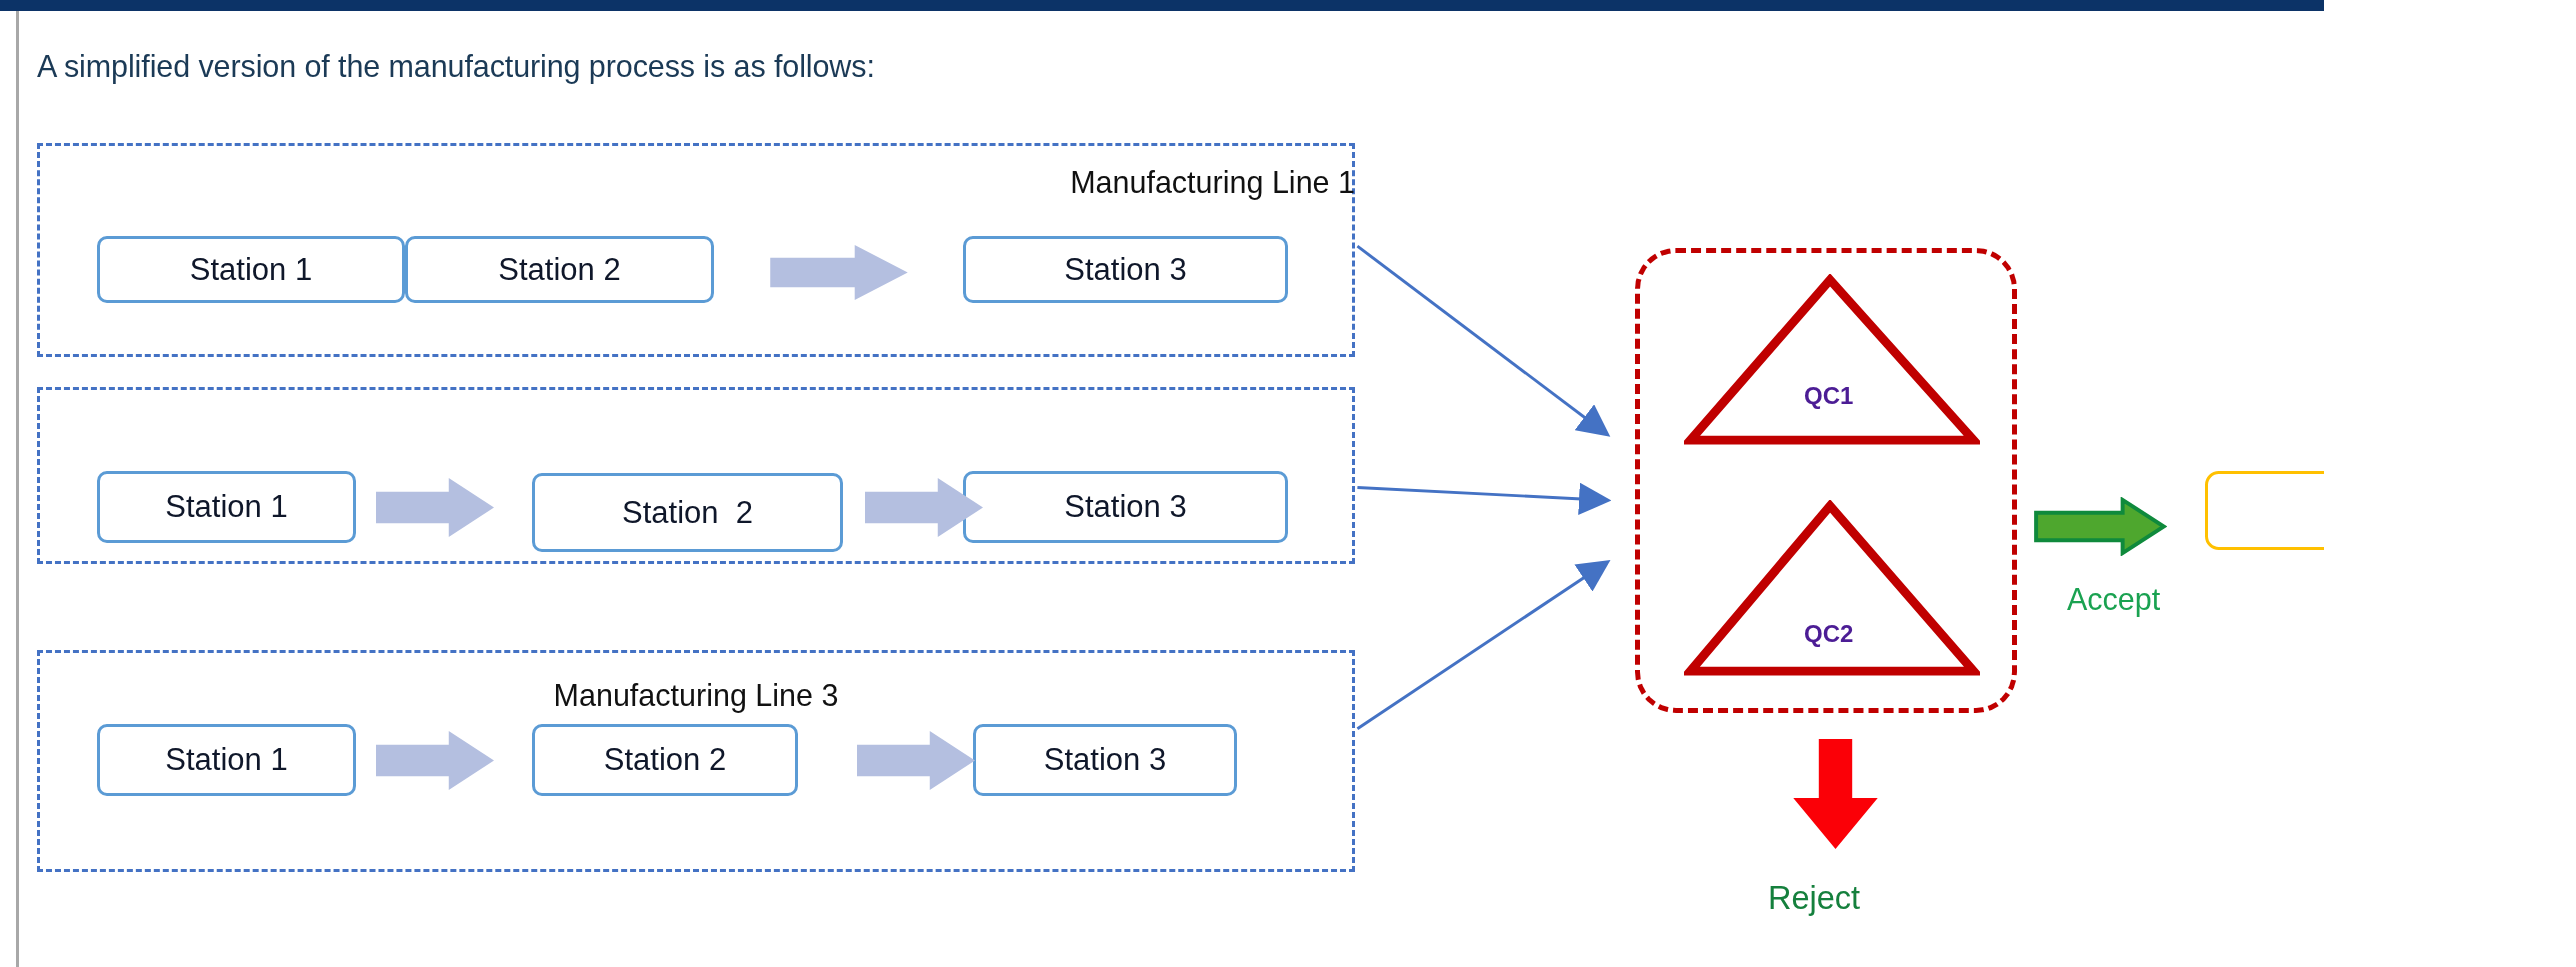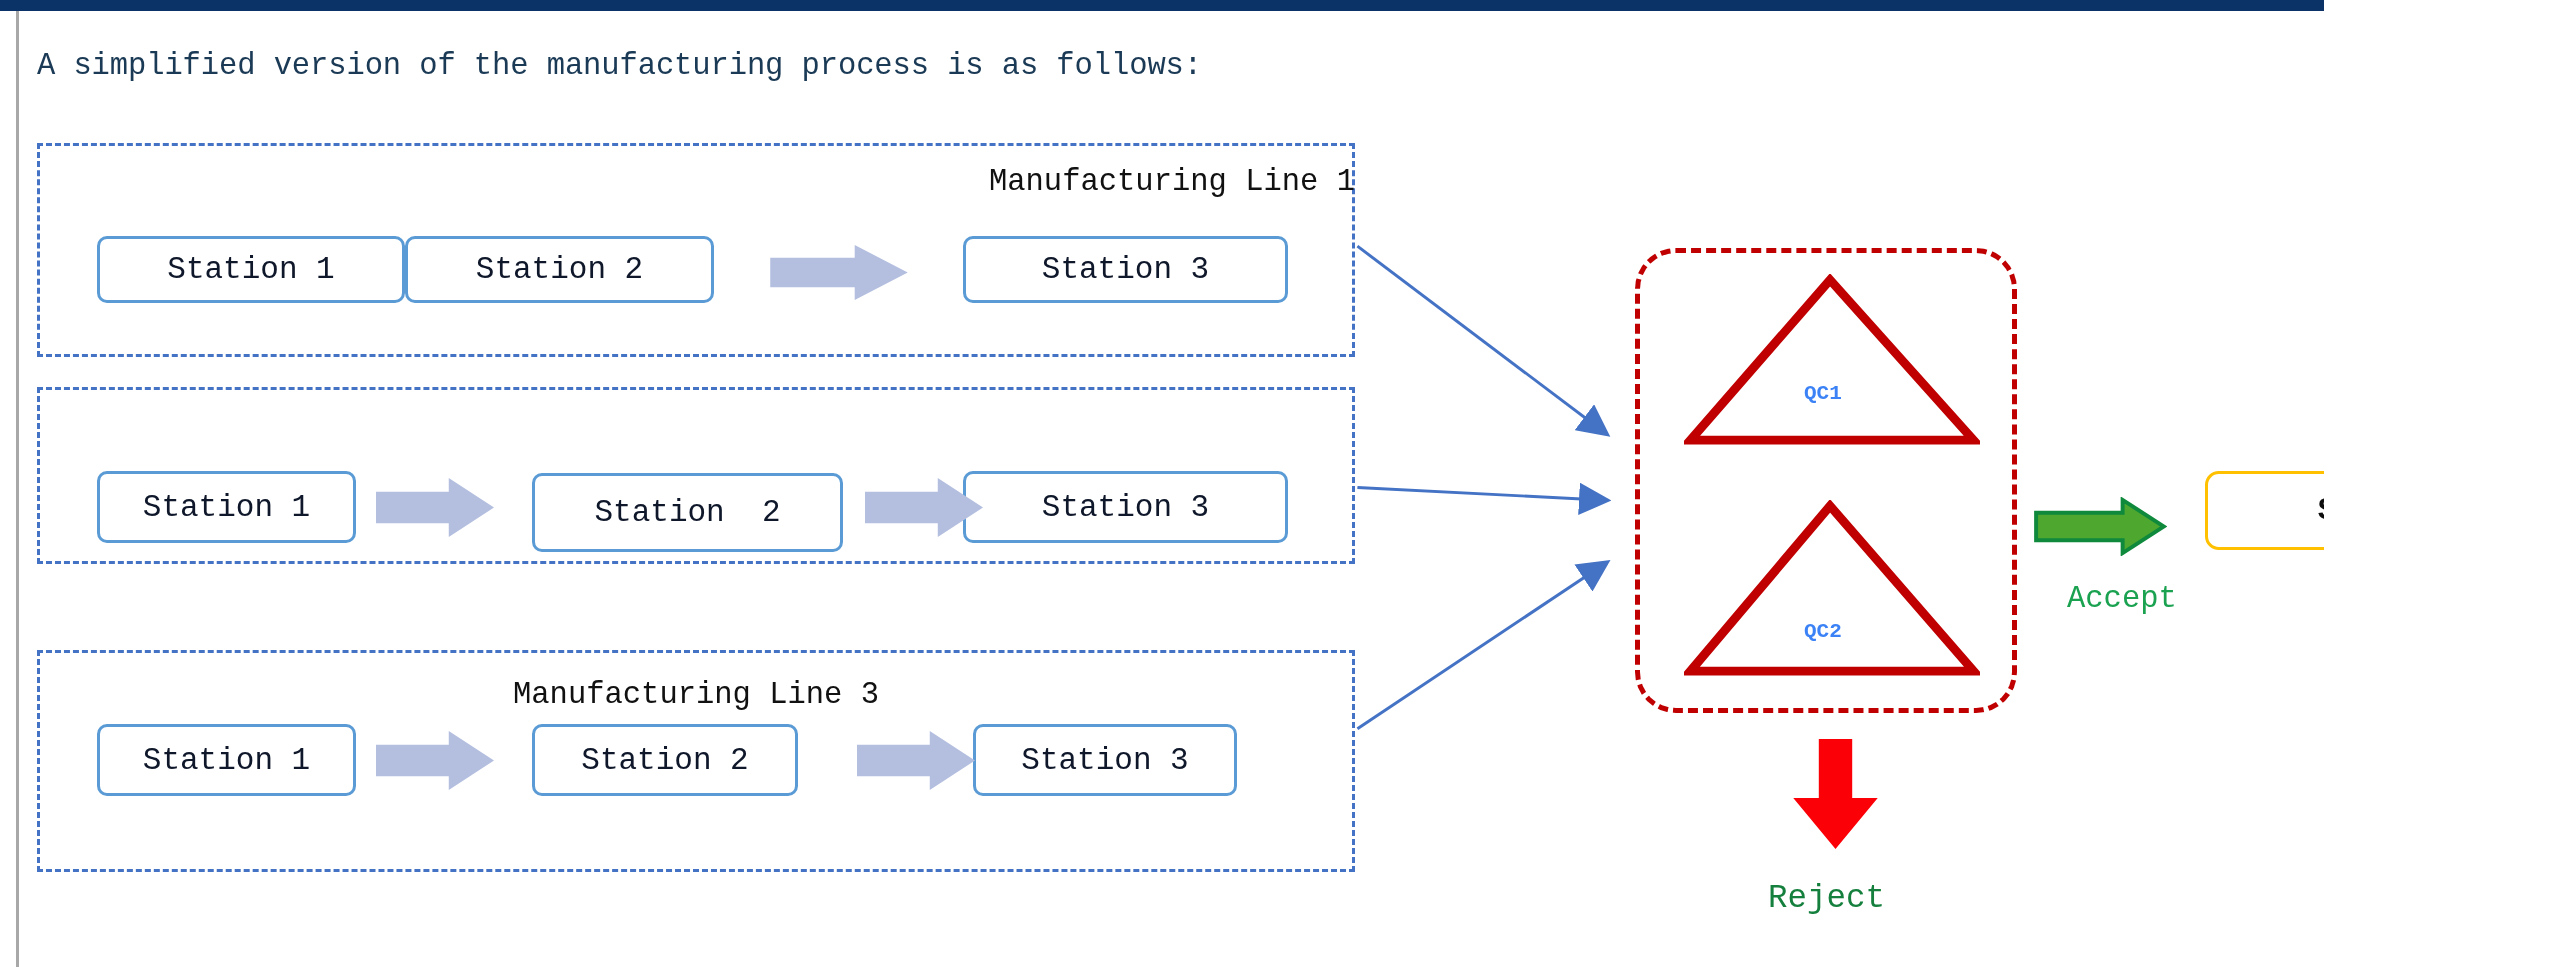--- a/index.html
+++ b/index.html
@@ -9,21 +9,20 @@
   }
   body {
     font-family: "Liberation Sans", sans-serif;
   }
   #page {
     position: relative;
     width: 2324px;
     height: 967px;
     background: #ffffff;
     overflow: hidden;
-    font-family: Liberation Mono, monospace;
   }
   
   .topbar {
     position: absolute;
     left: 0; top: 0;
     width: 2576px; height: 10.8px;
     background: #0c3367;
   }
   .topbar-accent {
     position: absolute;
@@ -103,23 +102,23 @@
     border: 5.9px dashed #c00000;
     border-radius: 41px;
     box-sizing: border-box;
     background: transparent;
   }
   .qc-tri {
     position: absolute;
   }
   .qc-label {
     position: absolute;
-    font-size: 21px;
+    font-size: 24px;
     font-weight: bold;
-    color: #3b82f6;
+    color: #4c1d95;
     white-space: nowrap;
   }
 
   
   .accept-label {
     position: absolute;
     font-size: 30.5px;
     color: #1aa251;
     white-space: nowrap;
   }

